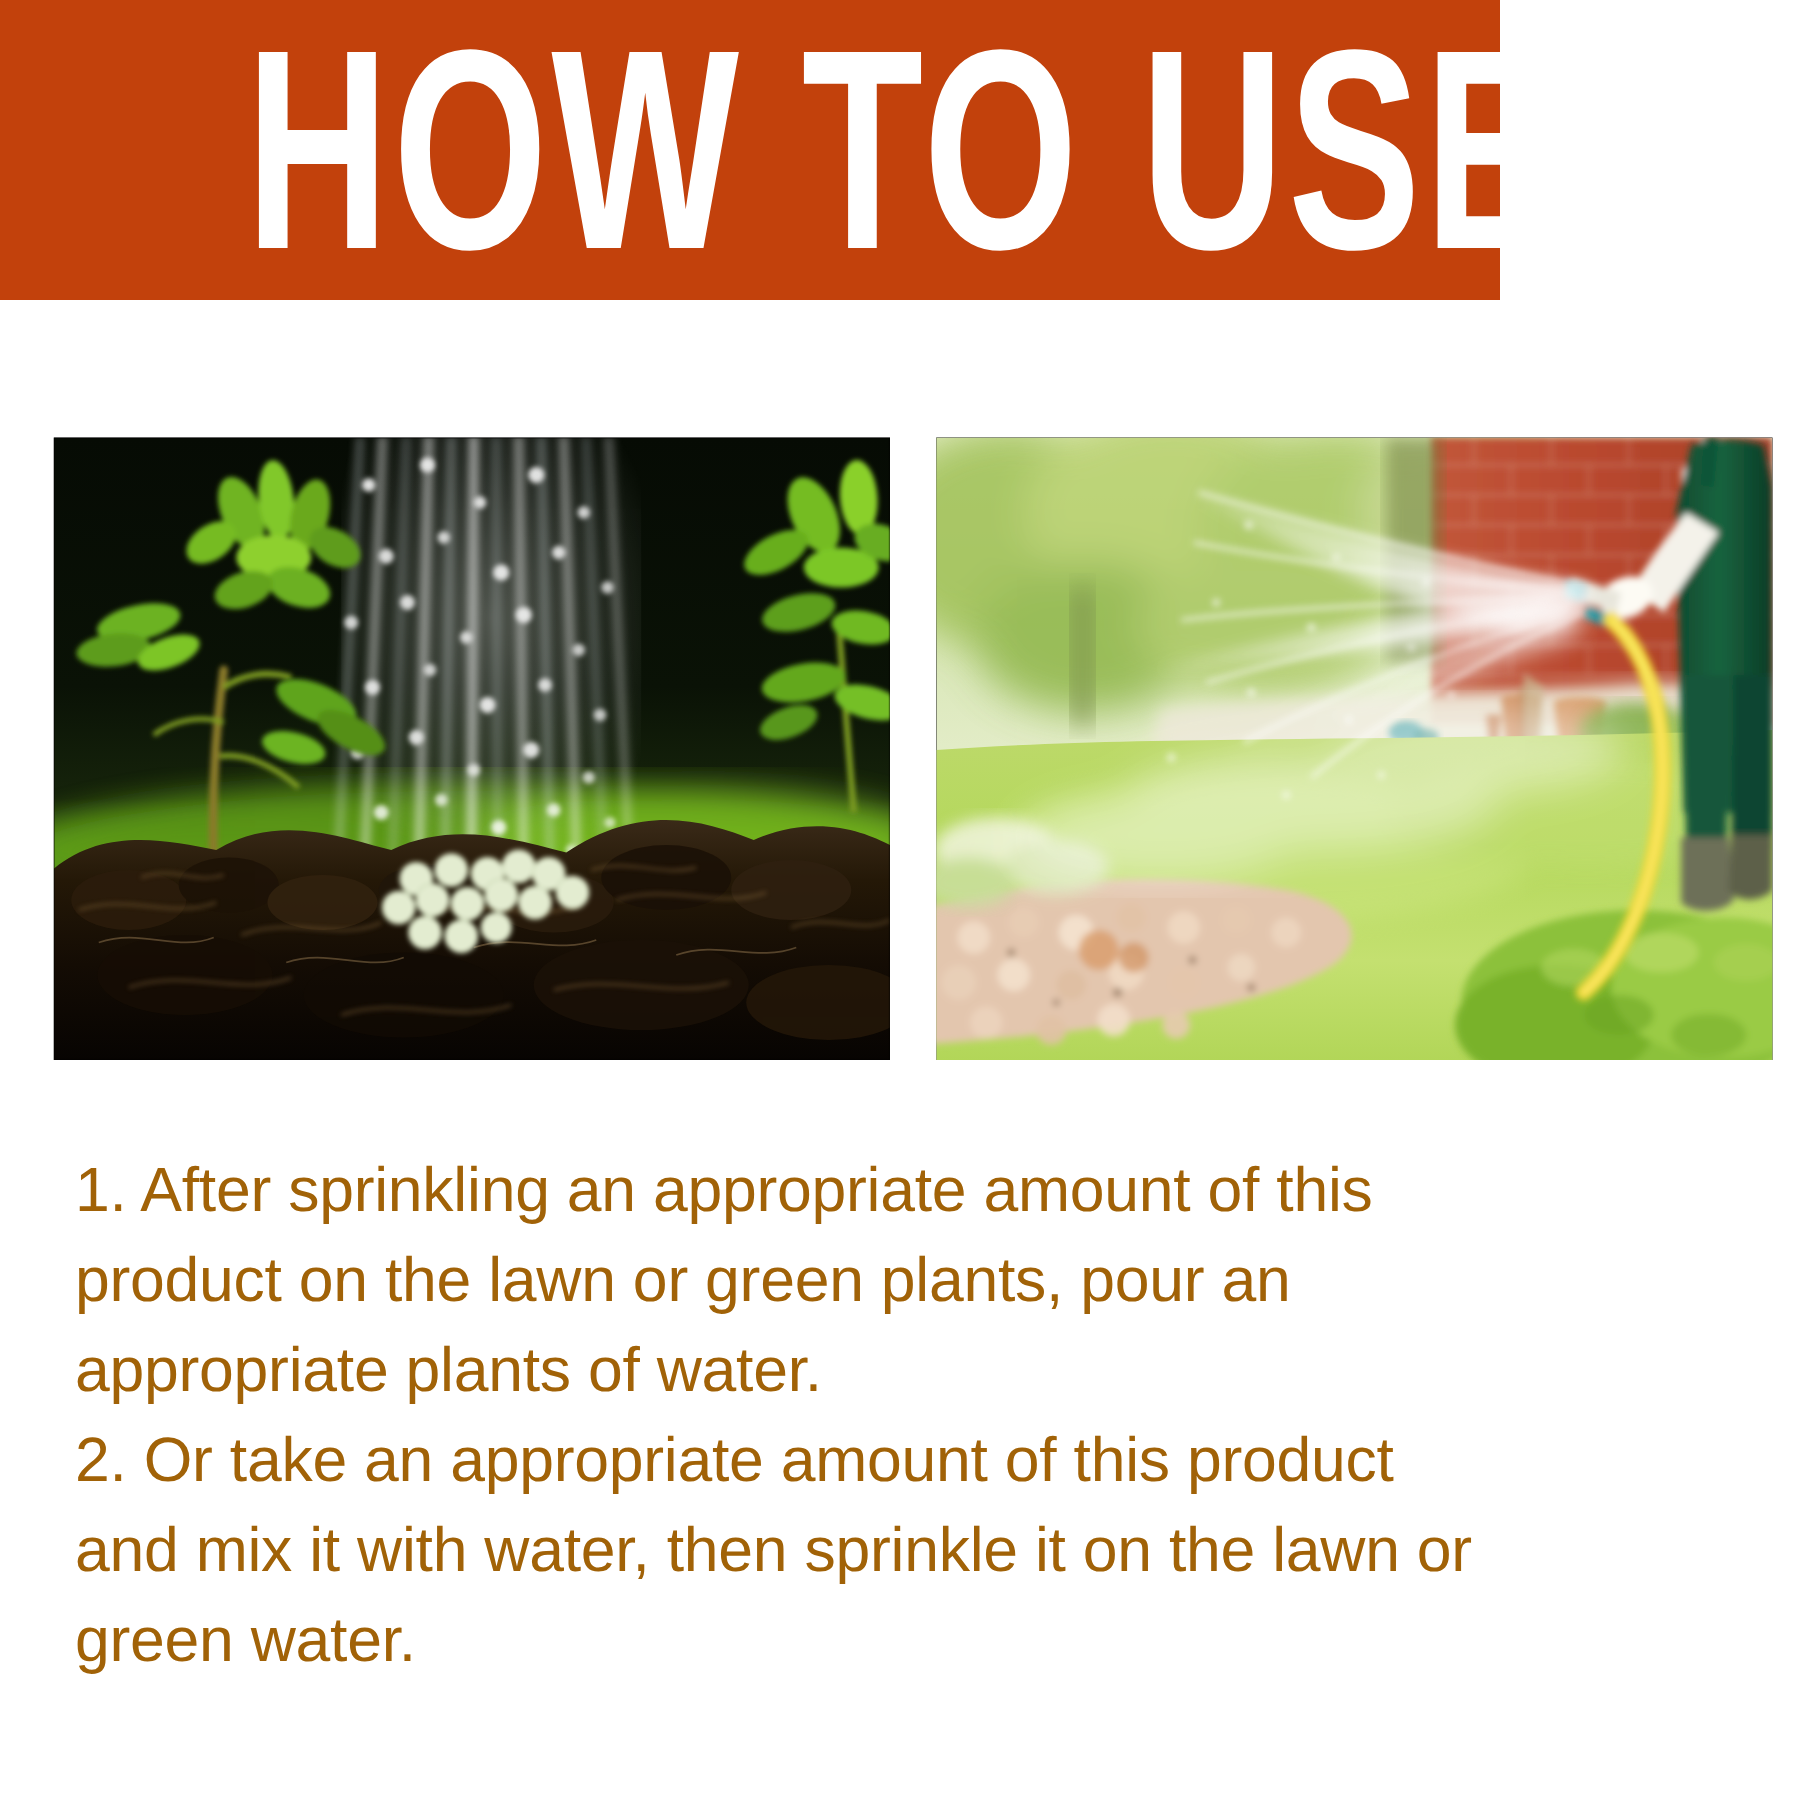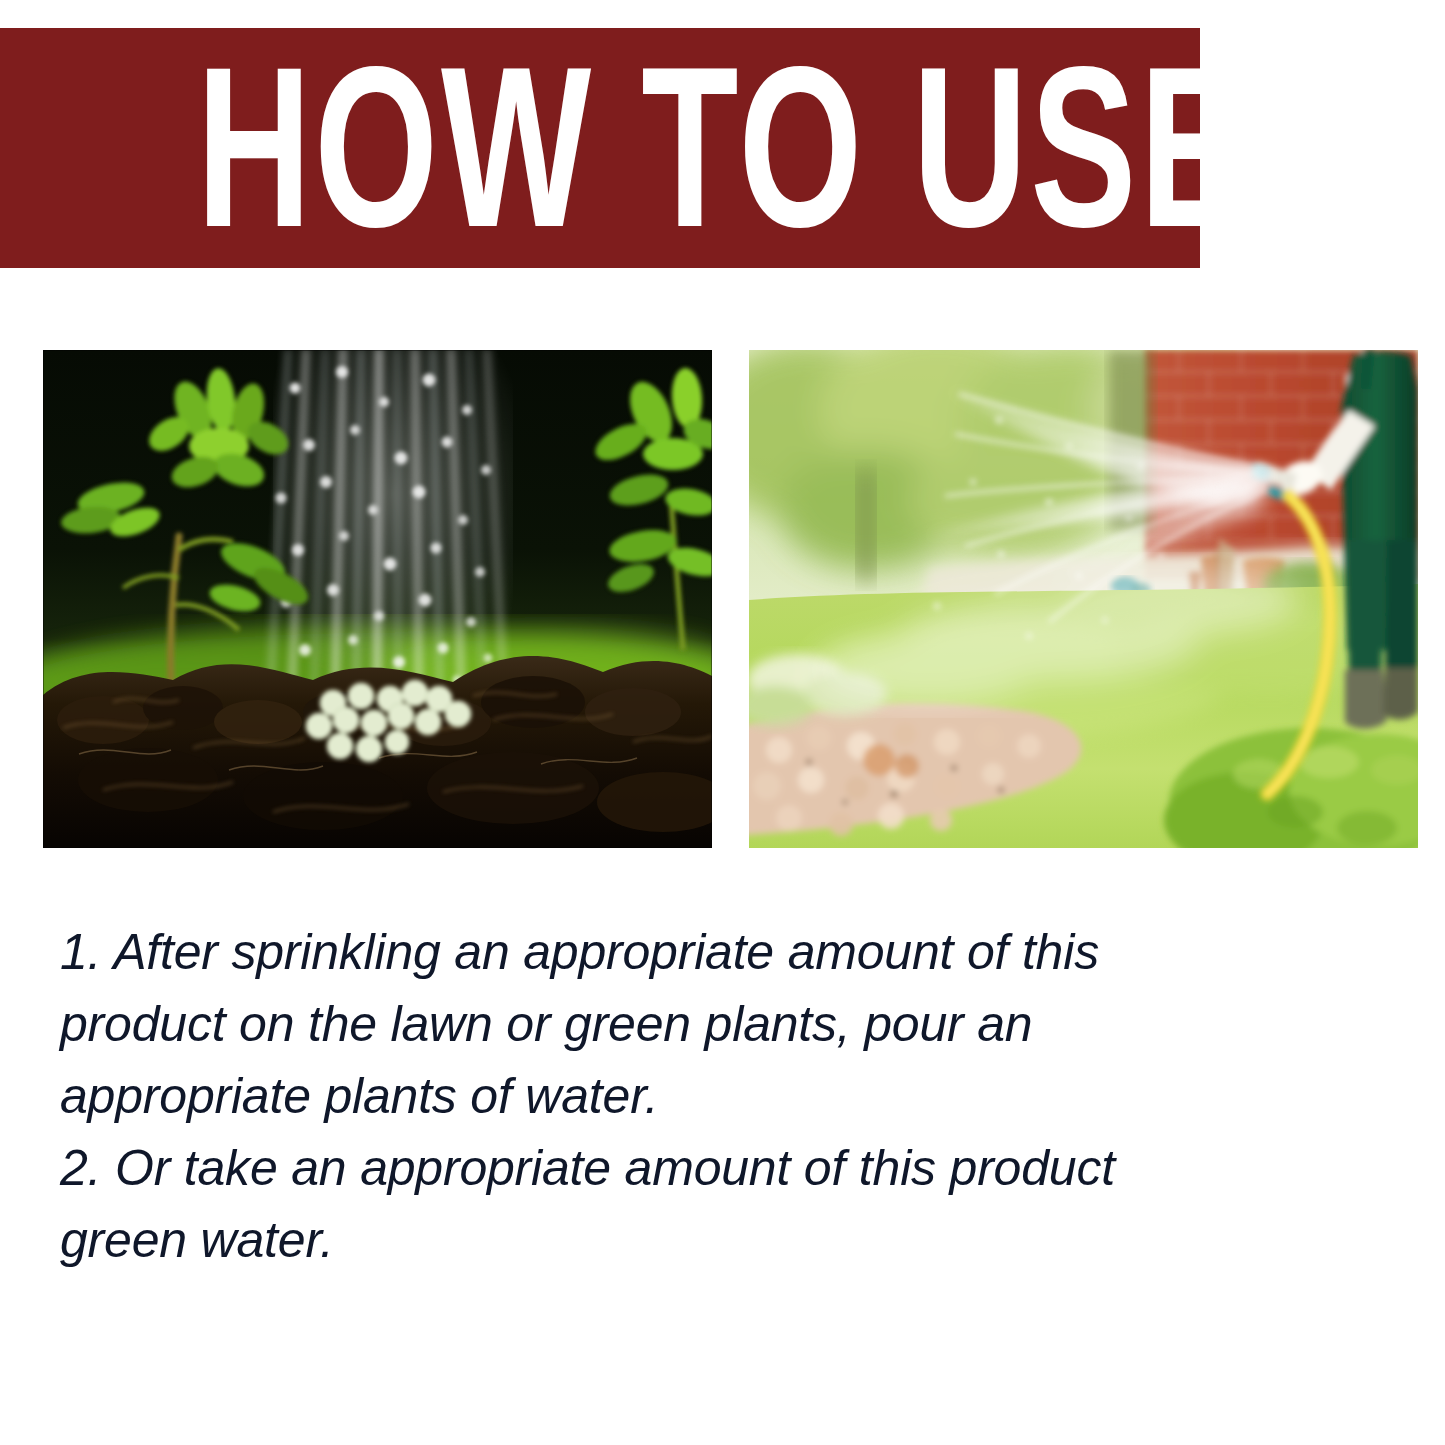--- a/index.html
+++ b/index.html
@@ -20,23 +20,22 @@
     background: #ffffff;
   }
 
   
   .header-banner {
     position: absolute;
     left: 0;
     top: 0;
     width: 1200px;
     height: 240px;
-    background: #7f1d1d;
+    background: #c2410c;
     overflow: hidden;
-    margin-top: 28px;
   }
   .header-title {
     position: absolute;
     left: 0;
     top: 0;
     width: 1445px;
     height: 240px;
     display: flex;
     align-items: center;
     justify-content: center;
@@ -72,23 +71,22 @@
   .photo svg { display: block; width: 100%; height: 100%; }
 
   
   .instructions {
     position: absolute;
     left: 60px;
     top: 916px;
     width: 1340px;
   }
   .instr-line {
-    color: #0f172a;
+    color: #a16207;
     font-family: "Liberation Sans", sans-serif;
-    font-style: italic;
     font-weight: normal;
     font-size: 50px;
     line-height: 72px;
     letter-spacing: -0.2px;
     white-space: nowrap;
   }
 </style>
 </head>
 <body>
 
@@ -565,16 +563,17 @@
         </g>
       </svg>
     </div>
   </div>
 
   <div class="instructions">
     <div class="instr-line">1. After sprinkling an appropriate amount of this</div>
     <div class="instr-line">product on the lawn or green plants, pour an</div>
     <div class="instr-line">appropriate plants of water.</div>
     <div class="instr-line">2. Or take an appropriate amount of this product</div>
+    <div class="instr-line">and mix it with water, then sprinkle it on the lawn or</div>
     <div class="instr-line">green water.</div>
   </div>
 
 </div>
 
 </body></html>

